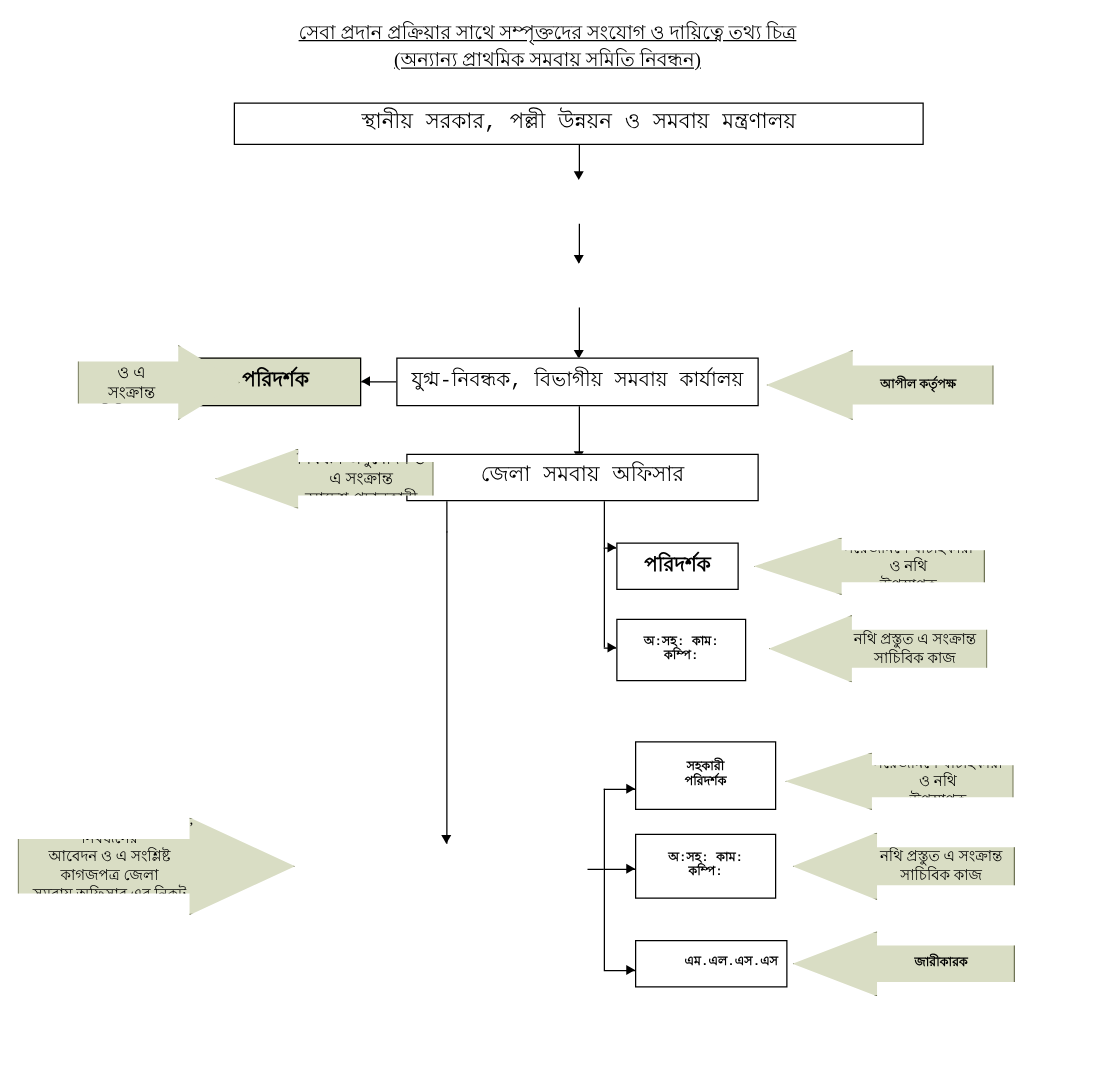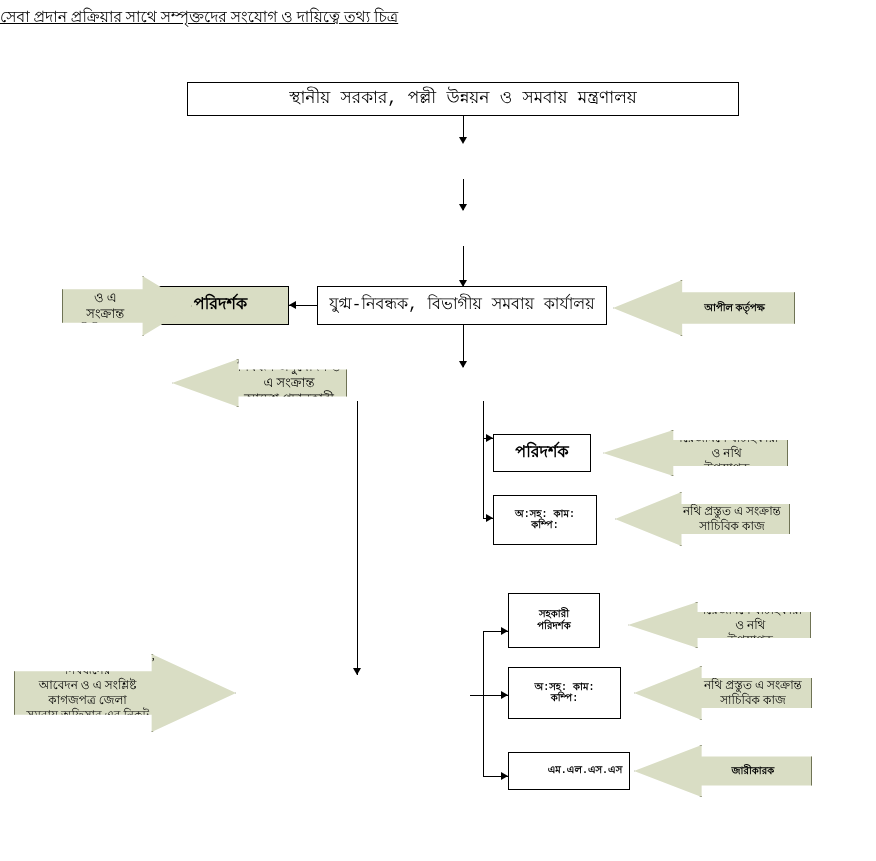--- a/index.html
+++ b/index.html
@@ -14,22 +14,23 @@
   #canvas {
     position: relative;
     width: 876px;
     height: 861px;
     overflow: hidden;
     background: #ffffff;
   }
   .title-block {
     position: absolute;
     left: 0;
-    top: 6px;
+    top: 16px;
     width: 876px;
+    text-align: center;
   }
   .title-line {
     font-size: 15.5px;
     text-decoration: underline;
     line-height: 22px;
     white-space: nowrap;
   }
   .node {
     position: absolute;
     box-sizing: border-box;
@@ -112,20 +113,21 @@
   .callout.right-point .ctext { margin-right: 34%; }
   .callout.left-point .ctext { margin-left: 34%; }
 </style>
 </head>
 <body>
 
 <div id="canvas">
 
   <div class="title-block">
     <div class="title-line">সেবা প্রদান প্রক্রিয়ার সাথে সম্পৃক্তদের সংযোগ ও দায়িত্বে তথ্য চিত্র</div>
+    <div class="title-line">(অন্যান্য প্রাথমিক সমবায় সমিতি নিবন্ধন)</div>
   </div>
 
   <div class="node f17" style="left:187px; top:82px; width:552px; height:34px;">
     <span class="lbl">স্থানীয় সরকার, পল্লী উন্নয়ন ও সমবায় মন্ত্রণালয়</span>
   </div>
   <div class="vline" style="left:463px; top:116px; height:26px;"></div>
   <div class="arrowhead-down" style="left:458.5px; top:137px;"></div>
 
   <div class="vline" style="left:463px; top:179px; height:31px;"></div>
   <div class="arrowhead-down" style="left:458.5px; top:204px;"></div>
@@ -150,20 +152,23 @@
     </span>
   </div>
 
   <div class="callout left-point f15" style="left:613px; top:280px; width:182px; height:56px;">
     <span class="ctext bold">আপীল কর্তৃপক্ষ</span>
   </div>
 
   <div class="vline" style="left:463px; top:325px; height:42px;"></div>
   <div class="arrowhead-down" style="left:458.5px; top:361px;"></div>
 
+  <div class="node f17" style="left:325px; top:363px; width:282px; height:38px;">
+    <span class="lbl">জেলা সমবায় অফিসার</span>
+  </div>
 
   <div class="callout left-point f13" style="left:172px; top:359px; width:175px; height:48px;">
     <span class="ctext">
       <span>নিবন্ধন অনুমোদন ও এ সংক্রান্ত</span><br>
       <span>আদেশ প্রদানকারী</span>
     </span>
   </div>
 
   <div class="vline" style="left:483px; top:401px; height:37px;"></div>
   <div class="hline" style="left:483px; top:438px; width:10px;"></div>
@@ -213,21 +218,21 @@
 
   <div class="vline" style="left:483px; top:631px; height:145px;"></div>
   <div class="hline" style="left:470px; top:695px; width:13px;"></div>
   <div class="hline" style="left:483px; top:631px; width:25px;"></div>
   <div class="hline" style="left:483px; top:695px; width:25px;"></div>
   <div class="hline" style="left:483px; top:776px; width:25px;"></div>
   <div class="arrowhead-right" style="left:501px; top:626.5px;"></div>
   <div class="arrowhead-right" style="left:501px; top:690.5px;"></div>
   <div class="arrowhead-right" style="left:501px; top:771.5px;"></div>
 
-  <div class="node f15 bold" style="left:508px; top:593px; width:92px; height:55px;">
+  <div class="node f15 bold" style="left:508px; top:593px; width:113px; height:55px;">
     <span class="lbl">
       <span>সহকারী</span><br>
       <span>পরিদর্শক</span>
     </span>
   </div>
 
   <div class="callout left-point f12" style="left:628px; top:602px; width:183px; height:46px; font-size:12px;">
     <span class="ctext">
       <span>সরেজমিনে যাচাইকারী ও নথি</span><br>
       <span>উপস্থাপক</span>

